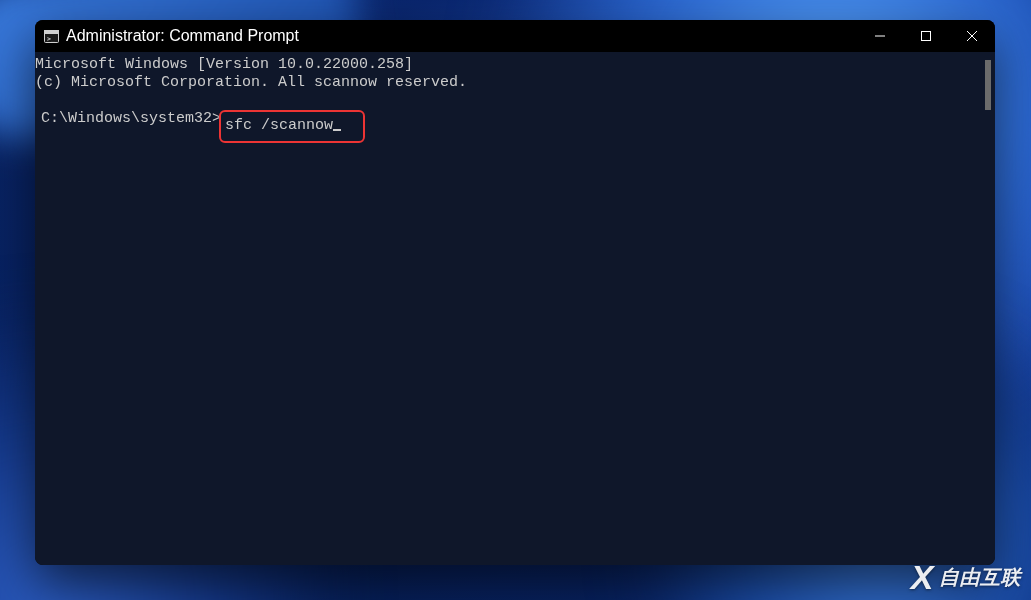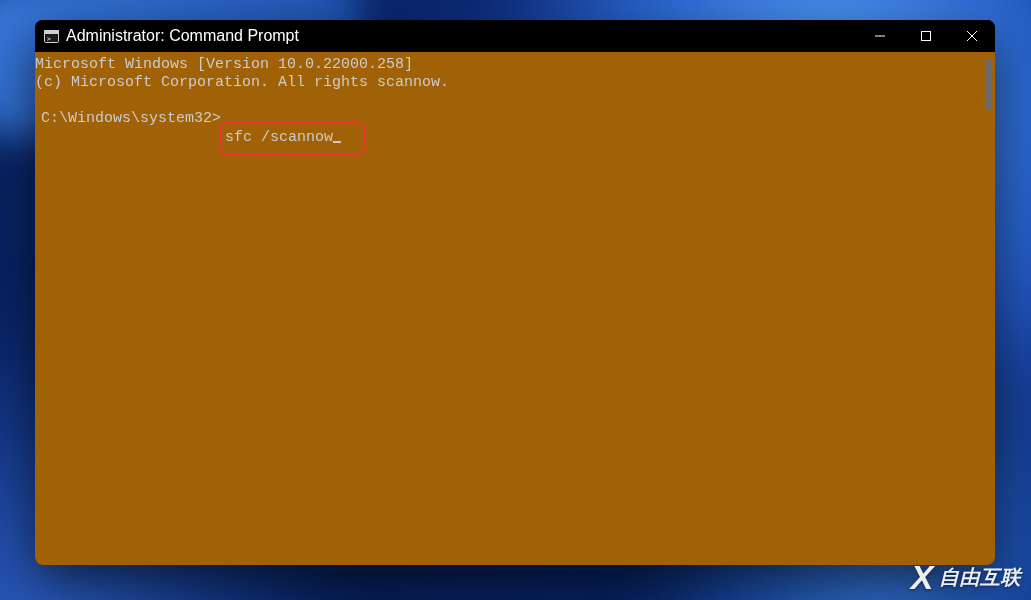--- a/index.html
+++ b/index.html
@@ -99,21 +99,21 @@
       height: 32px;
       display: flex;
       align-items: center;
       justify-content: center;
       cursor: pointer;
     }
     .win-btn svg { stroke: #ffffff; }
 
     .terminal {
       flex: 1;
-      background: #a16207;
+      background: #0f172a;
       padding: 4px 0 0 0;
       position: relative;
       font-family: Consolas, "Courier New", monospace;
       font-size: 15px;
       line-height: 18px;
       color: #cccccc;
       overflow: hidden;
     }
 
     .terminal-line {
@@ -129,21 +129,21 @@
       padding-left: 6px;
     }
 
     .highlight-box {
       display: inline-block;
       border: 2.5px solid #ec3434;
       border-radius: 6px;
       padding: 4px 22px 6px 4px;
       margin-left: -2px;
       position: relative;
-      top: 12px;
+      top: 0px;
     }
 
     .cursor {
       display: inline-block;
       width: 8px;
       border-bottom: 2px solid #cccccc;
       height: 13px;
       vertical-align: baseline;
       margin-left: 0px;
       position: relative;
@@ -215,21 +215,21 @@
         <svg width="10" height="10" viewBox="0 0 10 10">
           <line x1="0" y1="0" x2="10" y2="10" stroke-width="1"></line>
           <line x1="10" y1="0" x2="0" y2="10" stroke-width="1"></line>
         </svg>
       </div>
     </div>
   </div>
 
   <div class="terminal">
     <div class="terminal-line">Microsoft Windows [Version 10.0.22000.258]</div>
-    <div class="terminal-line">(c) Microsoft Corporation. All rights scannow.</div>
+    <div class="terminal-line">(c) Microsoft Corporation. All scannow reserved.</div>
     <div class="blank-line"></div>
     <div class="prompt-line">
       <span>C:\Windows\system32&gt;</span>
         <span class="highlight-box"><span>sfc /scannow</span><span class="cursor"></span></span>
     </div>
 
     <div class="scrollbar"></div>
   </div>
 </div>
 

